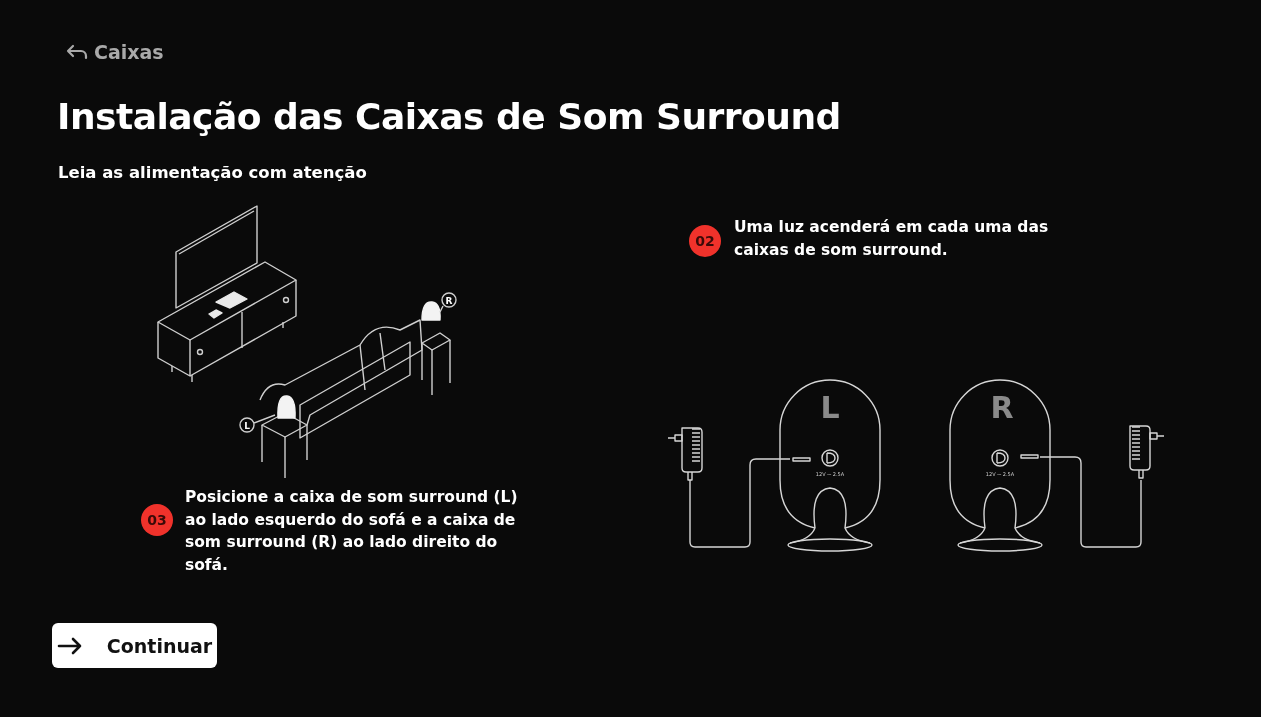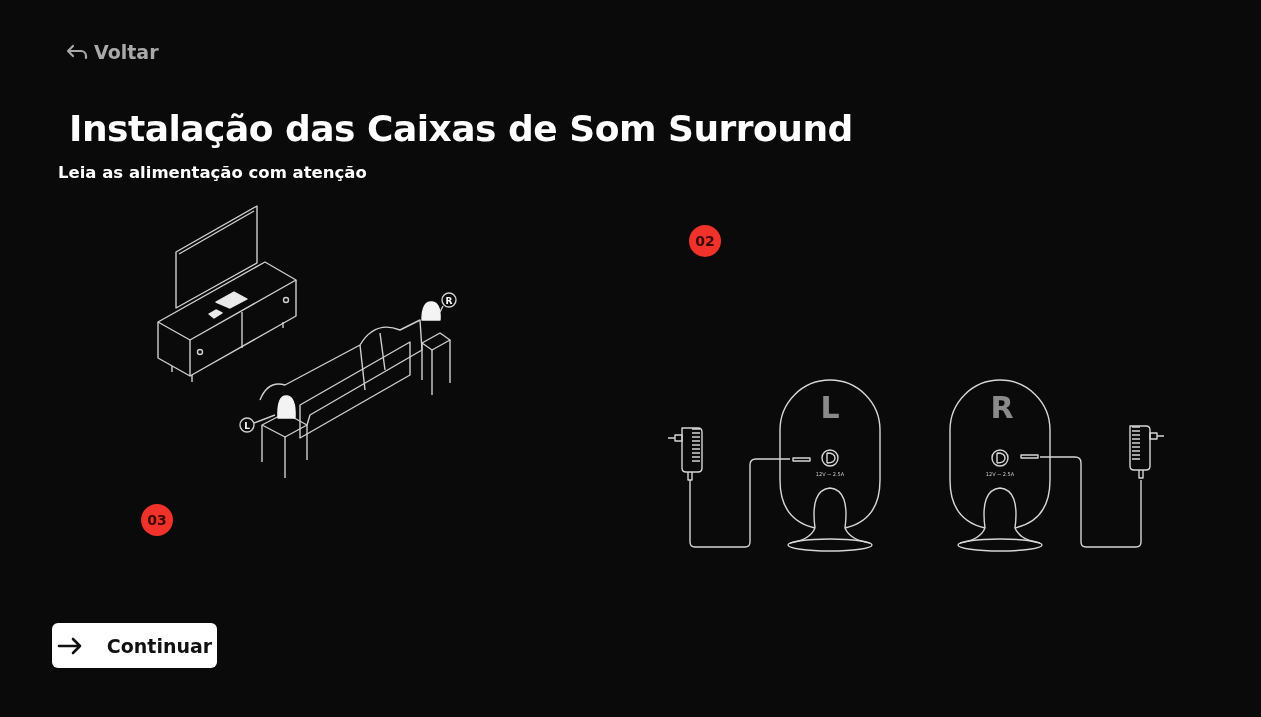--- a/index.html
+++ b/index.html
@@ -1,19 +1,19 @@
 <!DOCTYPE html>
 <html><head>
 <meta charset="utf-8">
 <style>
   html,body{margin:0;padding:0;}
   body{width:1261px;height:717px;background:#0a0a0a;color:#fff;font-family:"DejaVu Sans","Liberation Sans",sans-serif;position:relative;overflow:hidden;}
   .back{position:absolute;left:66px;top:41px;display:flex;align-items:center;gap:6px;color:#a9a9a9;font-weight:bold;font-size:19px;cursor:pointer;}
   .back svg{width:22px;height:18px;}
-  .title{position:absolute;left:57px;top:96px;font-size:36px;font-weight:bold;letter-spacing:-0.5px;margin:12px;}
+  .title{position:absolute;left:57px;top:96px;font-size:36px;font-weight:bold;letter-spacing:-0.5px;margin:0;}
   .subtitle{position:absolute;left:58px;top:163px;font-size:16.5px;font-weight:bold;margin:0;}
   .step{position:absolute;display:flex;align-items:flex-start;}
   .badge{width:32px;height:32px;border-radius:50%;background:#f0322b;color:#3a0a08;font-weight:bold;font-size:14px;display:flex;align-items:center;justify-content:center;flex:0 0 auto;}
   .step-text{font-weight:bold;font-size:15.5px;line-height:22.5px;color:#fff;}
   .step1{left:141px;top:486px;}
   .step1 .badge{margin-top:18px;margin-right:12px;}
   .step1 .step-text{width:340px;}
   .step2{left:689px;top:216px;}
   .step2 .badge{margin-top:9px;margin-right:13px;}
   .step2 .step-text{width:370px;}
@@ -23,21 +23,21 @@
   .room{left:150px;top:200px;width:320px;height:280px;}
   .speakers{left:660px;top:340px;width:520px;height:220px;}
 </style>
 </head>
 <body>
 
 <div class="back">
   <svg viewBox="0 0 22 18">
       <path d="M7 3 L2 8 L7 13 M2 8 H15 A5 5 0 0 1 20 13 V15" fill="none" stroke="#a9a9a9" stroke-width="2.2" stroke-linecap="round" stroke-linejoin="round"></path>
     </svg>
-  <span>Voltar</span>
+  <span>Caixas</span>
 </div>
 
 <h1 class="title">Instalação das Caixas de Som Surround</h1>
 <p class="subtitle">Leia as alimentação com atenção</p>
 
 <svg class="illus room" viewBox="0 0 320 280" fill="none" stroke="#cfcfcf" stroke-width="1.4" stroke-linejoin="round">
 
   <path d="M26 52 L107 6 L107 63 L26 108 Z"></path>
   <path d="M29 54 L104 11"></path>
 
@@ -66,25 +66,27 @@
 
   <circle cx="97" cy="225" r="7"></circle>
     <circle cx="299" cy="100" r="7"></circle>
   <path d="M104 223 L125 215 M293 106 L290 112"></path>
   <text x="97" y="229" font-size="9" font-weight="bold" fill="#fff" stroke="none" text-anchor="middle" font-family="DejaVu Sans, sans-serif">L</text>
   <text x="299" y="104" font-size="9" font-weight="bold" fill="#fff" stroke="none" text-anchor="middle" font-family="DejaVu Sans, sans-serif">R</text>
 </svg>
 
 <div class="step step1">
   <div class="badge">03</div>
+  <div class="step-text">Posicione a caixa de som surround (L) ao lado esquerdo do sofá e a caixa de som surround (R) ao lado direito do sofá.</div>
 </div>
 
 <div class="step step2">
   <div class="badge">02</div>
   <div class="step-text">
+    <div>Uma luz acenderá em cada uma das caixas de som surround.</div>
   </div>
 </div>
 
 <svg class="illus speakers" viewBox="0 0 520 220" fill="none" stroke="#d6d6d6" stroke-width="1.4" stroke-linejoin="round">
 
   <path d="M120 90 A50 50 0 0 1 220 90 L220 140 Q220 180 185 188"></path>
   <path d="M120 90 L120 140 Q120 180 155 188"></path>
   <path d="M155 188 Q150 150 170 148 Q190 150 185 188 Q190 200 210 203"></path>
   <path d="M155 188 Q150 200 130 203"></path>
   <ellipse cx="170" cy="205" rx="42" ry="6"></ellipse>

